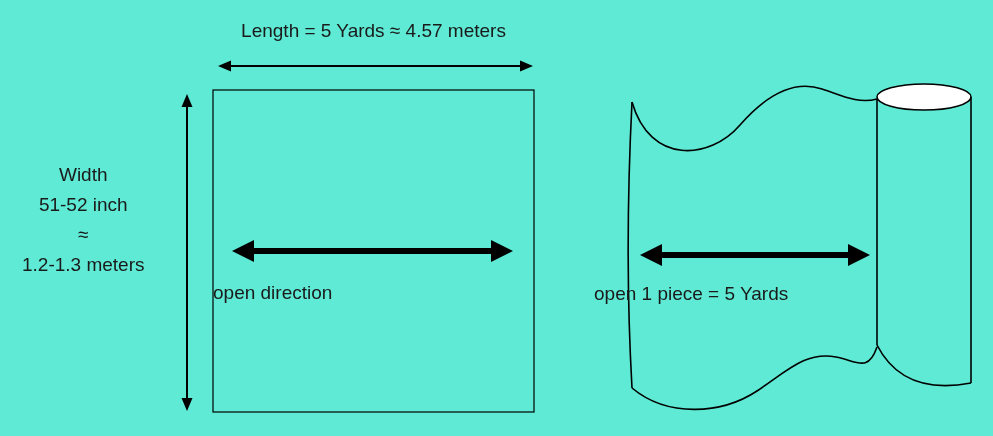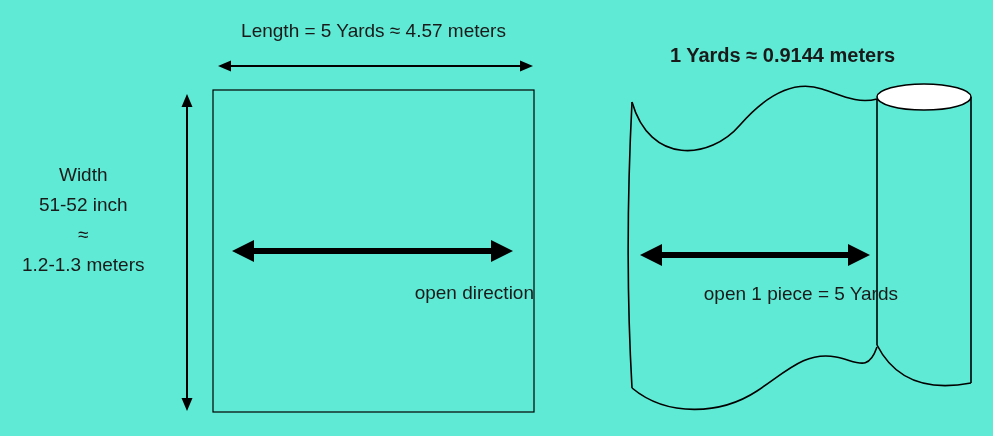--- a/index.html
+++ b/index.html
@@ -38,35 +38,35 @@
     left: 22px;
     top: 160px;
     line-height: 30px;
     white-space: pre-line;
     text-align: center;
   }
   .open-direction-label {
     left: 213px;
     top: 282px;
     width: 321px;
-    text-align: right;
+    text-align: left;
   }
   .roll-title {
     left: 615px;
     top: 44px;
     width: 335px;
     text-align: center;
     font-weight: bold;
     font-size: 20px;
   }
   .roll-open-label {
-    left: 648px;
+    left: 594px;
     top: 283px;
     width: 250px;
-    text-align: right;
+    text-align: left;
   }
 </style>
 </head>
 <body>
 
 <div class="canvas">
 
   <svg class="layer" viewBox="0 0 993 436" xmlns="http://www.w3.org/2000/svg">
 
     <rect x="213" y="90" width="321" height="322" fill="none" stroke="#000000" stroke-width="1.2"></rect>
@@ -115,17 +115,16 @@
 
   <div class="label length-label">Length = 5 Yards  ≈ 4.57 meters</div>
 
   <div class="label width-label">Width
 51-52 inch
 ≈
 1.2-1.3 meters</div>
 
   <div class="label open-direction-label">open direction</div>
 
-  <div class="label roll-title">1 Yards ≈ 0.9144 meters</div>
 
   <div class="label roll-open-label">open 1 piece =  5 Yards</div>
 
 </div>
 
 </body></html>

